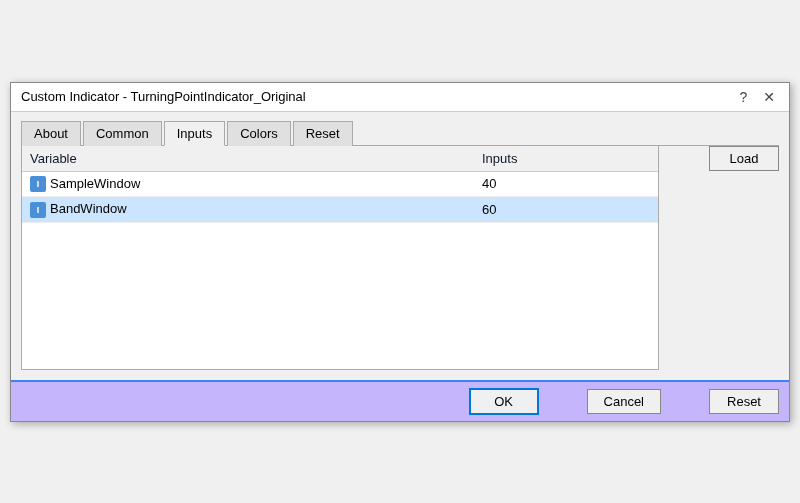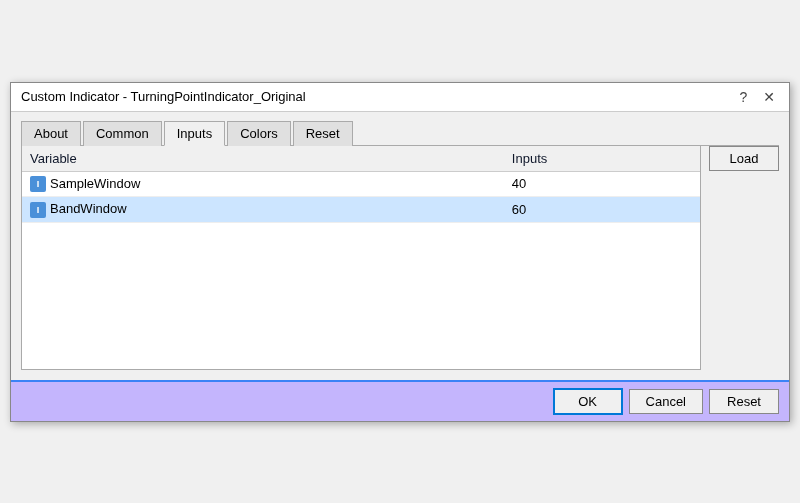--- a/index.html
+++ b/index.html
@@ -163,20 +163,21 @@
     }
 
     .btn {
       padding: 4px 16px;
       background: #f0f0f0;
       border: 1px solid #888;
       cursor: pointer;
       min-width: 70px;
       text-align: center;
       color: #000;
+      margin-left: 42px;
     }
 
     .btn-ok {
       border: 2px solid #0078d7;
       background: #f0f0f0;
     }
 
     .footer {
       display: flex;
       justify-content: flex-end;

